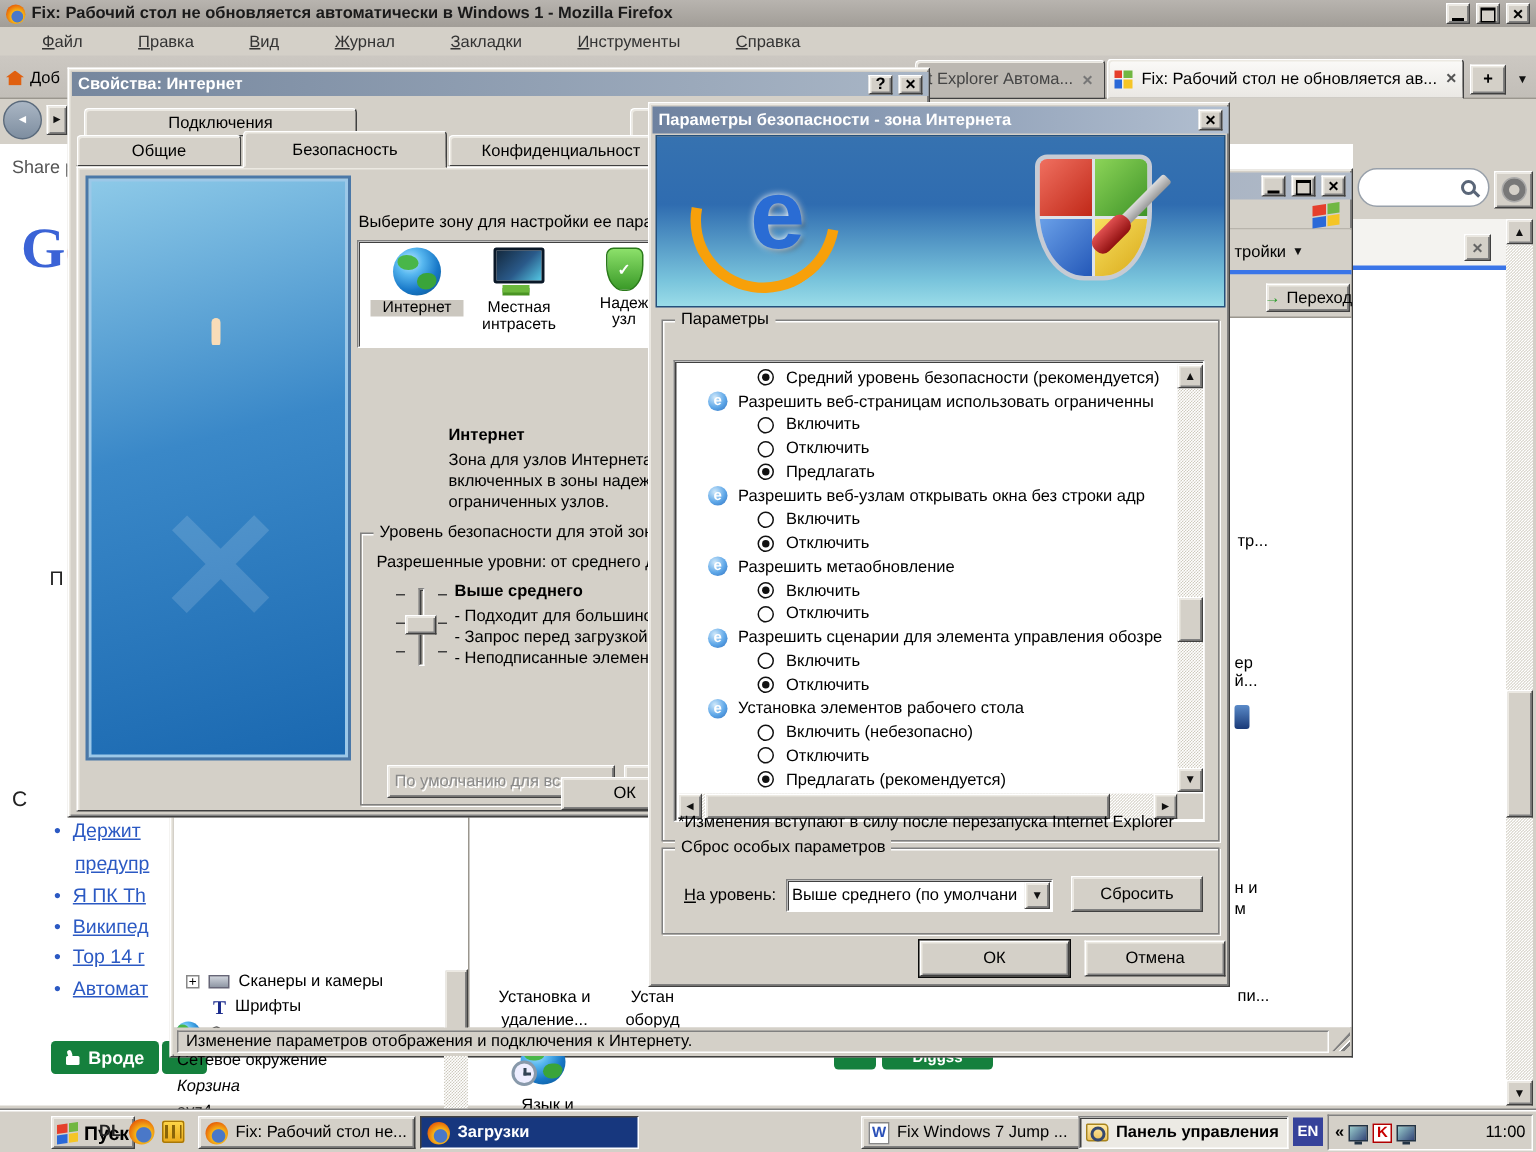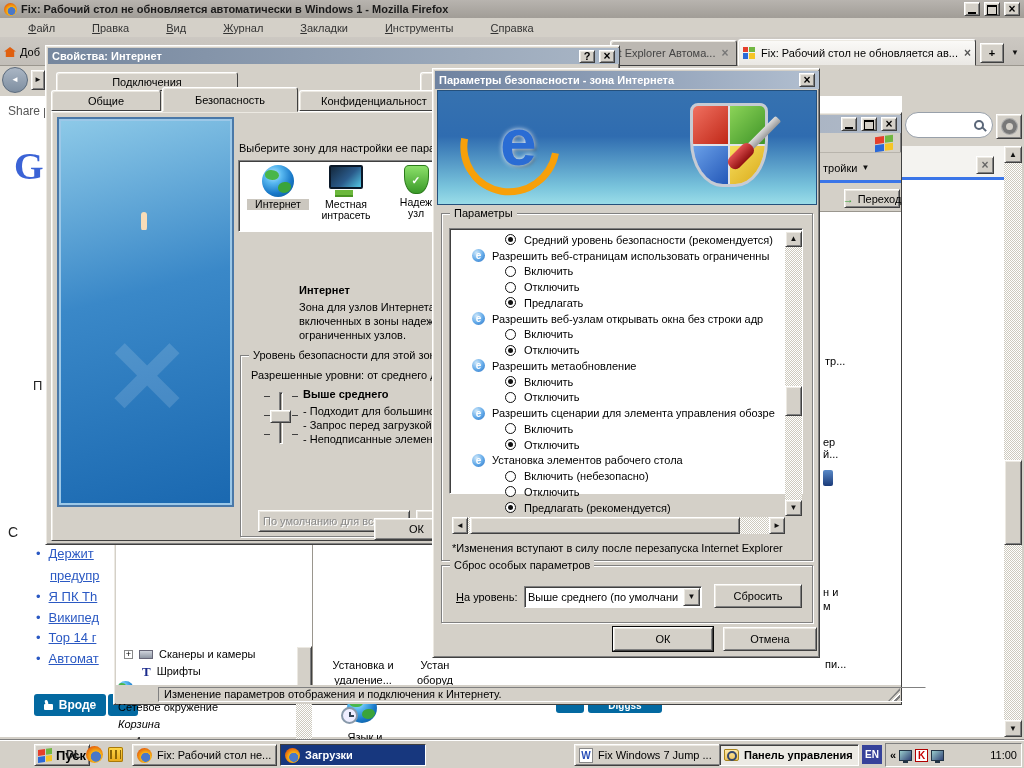--- a/index.html
+++ b/index.html
@@ -111,21 +111,21 @@
   
   .trow { position:absolute; display:flex; align-items:center; gap:6px; height:16px; white-space:nowrap; }
   .expander { width:9px; height:9px; border:1px solid #888; background:#fff; font-size:9px;
               line-height:7px; text-align:center; flex:none; }
   .expander::before { content:"+"; }
   .t-serif { font-family:"Liberation Serif", serif; font-weight:bold; color:#1a2a8c; font-size:13px; line-height:13px; }
   .scan-ico { width:14px; height:9px; background:linear-gradient(#cfd4dc,#8f97a4); border:1px solid #667; }
   .globe-xs { width:17px; height:17px; }
   .link { color:#2b59c3; text-decoration:underline; font-size:13px; }
   .bullet { color:#2b59c3; font-size:13px; }
-  .sock { background:#0369a1; color:#fff; font-weight:bold; border-radius:3px;
+  .sock { background:#15803d; color:#fff; font-weight:bold; border-radius:3px;
           display:flex; align-items:center; justify-content:center; gap:4px; }
   .mon-big { width:34px; height:24px; background:linear-gradient(135deg,#14293e,#2a5a8a 55%,#54c8e4);
              border:2px solid #0a1828; border-radius:2px; position:relative; }
   .mon-big::after { content:""; position:absolute; left:4px; bottom:-8px; width:18px; height:5px;
              background:#6cb83c; box-shadow:0 2px 0 0 #4a9424; }
   .shield-g { width:25px; height:29px; background:linear-gradient(#8ce06a,#3a9a28);
               border:1px solid #2a7a1a; border-radius:5px 5px 45% 45% / 5px 5px 60% 60%;
               color:#fff; font-weight:bold; display:flex; align-items:center; justify-content:center; }
   .shield-g::before { content:"✓"; }
   .clockface { width:17px; height:17px; border-radius:50%; background:#eef; border:2px solid #89a; position:relative; }
@@ -350,21 +350,21 @@
         <span class="abs nowrap" style="left:510px;top:236px;">й...</span>
         <span class="abs" style="left:510px;top:258px;width:10px;height:16px;background:linear-gradient(#5a8ac8,#1a3a78);border-radius:2px;"></span>
         <span class="abs nowrap" style="left:510px;top:374px;">н и</span>
         <span class="abs nowrap" style="left:510px;top:388px;">м</span>
         <span class="abs globe" style="left:508px;top:406px;width:14px;height:14px;"></span>
         <span class="abs nowrap" style="left:512px;top:446px;">пи...</span>
       </div>
     </div>
 
     <div class="abs" style="left:2px;top:572px;width:785px;height:19px;background:#d4d0c8;">
-      <div class="abs" style="left:2px;top:2px;width:768px;height:15px;border:1px solid;border-color:#808080 #fff #fff #808080;padding:0 5px;line-height:13px;margin-left:40px;">Изменение параметров отображения и подключения к Интернету.</div>
+      <div class="abs" style="left:2px;top:2px;width:768px;height:15px;border:1px solid;border-color:#808080 #fff #fff #808080;padding:0 5px;line-height:13px;">Изменение параметров отображения и подключения к Интернету.</div>
       <div class="abs" style="left:772px;top:3px;width:12px;height:13px;background:repeating-linear-gradient(135deg,transparent 0 2px,#fff 2px 3px,#808080 3px 5px);clip-path:polygon(100% 0,100% 100%,0 100%);"></div>
     </div>
   </div>
 
   <div class="abs out" style="left:45px;top:45px;width:575px;height:500px;z-index:3;">
     <div class="abs tb tb-props" style="left:2px;top:2px;width:571px;height:16px;">
       <span>Свойства: Интернет</span>
       <span class="sp"></span>
       <span class="wb btn g-help" style="height:13px;"></span>
       <span class="wb btn g-close" style="height:13px;"></span>
@@ -455,21 +455,21 @@
           <i class="q1"></i>
           <i class="q2"></i>
           <i class="q3"></i>
           <i class="q4"></i>
         </span>
       <span class="screwdriver" style="left:318px;top:20px;"></span>
     </div>
 
     <div class="abs etched" style="left:8px;top:144px;width:372px;height:348px;">
       <span class="glabel">Параметры</span>
-      <div class="abs in" style="left:7px;top:14px;width:354px;height:266px;">
+      <div class="abs in" style="left:7px;top:26px;width:354px;height:308px;">
         <div class="abs" style="left:2px;top:3px;width:332px;height:284px;">
           <div class="srow r">
               <span class="radio sel"></span>
               <span>Средний уровень безопасности (рекомендуется)</span>
             </div>
           <div class="srow h">
               <span class="ie-ico"></span>
               <span>Разрешить веб-страницам использовать ограниченны</span>
             </div>
           <div class="srow r">

